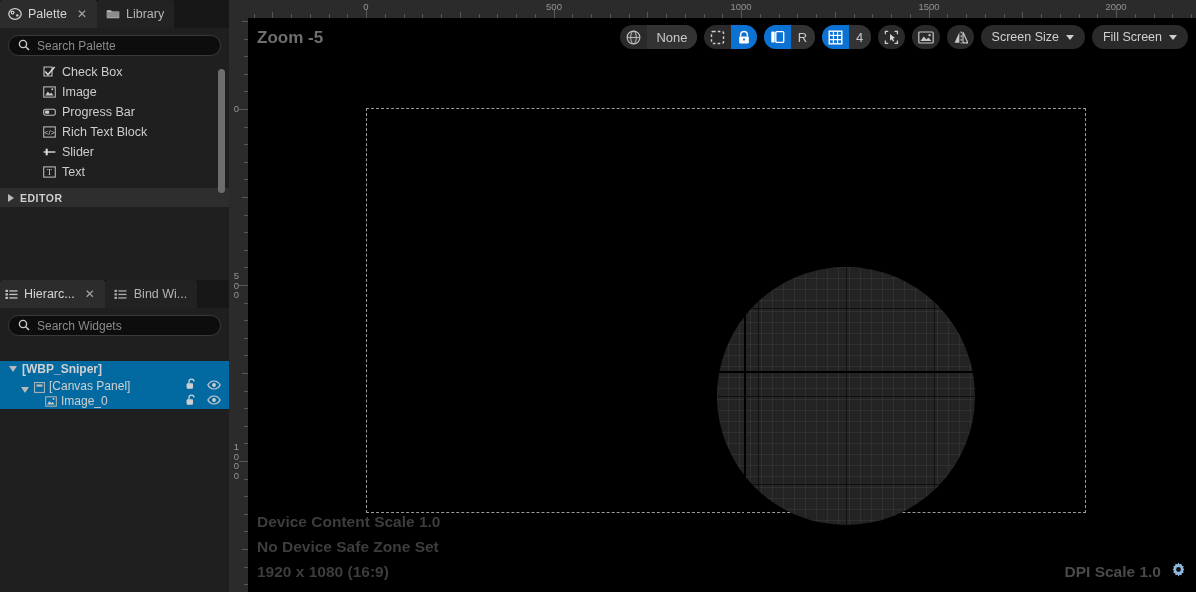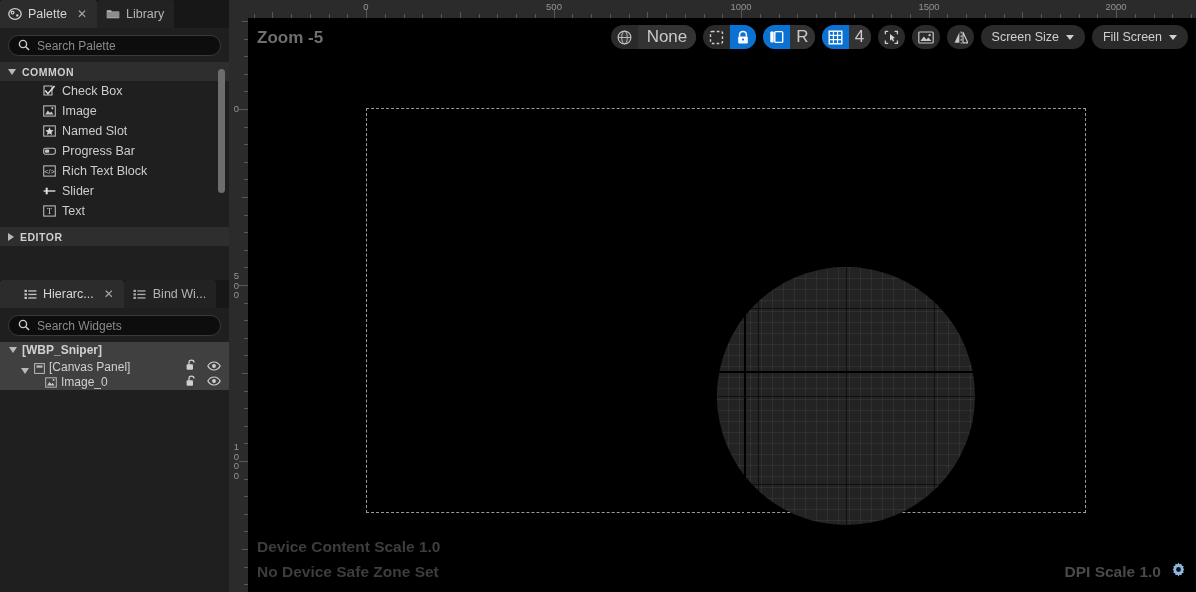--- a/index.html
+++ b/index.html
@@ -49,21 +49,21 @@
   .tri.right { border-top: 4.5px solid transparent; border-bottom: 4.5px solid transparent; border-left: 6px solid #b9b9b9; }
   .pal-item {
     height: 20px; display: flex; align-items: center; gap: 5px;
     padding-left: 42px; font-size: 12.5px; color: #cdcdcd;
   }
   .pal-icon { width: 15px; height: 13px; flex: 0 0 auto; display: inline-flex; align-items: center; justify-content: center; }
 
   .vscroll { position: absolute; right: 4px; width: 7px; border-radius: 4px; background: #6d6d6d; }
 
   
-  #hier-body { background: #404040; }
+  #hier-body { background: #0369a1; margin-top: 19px; }
   .h-row { height: 16px; display: flex; align-items: center; font-size: 12px; color: #d0d0d0; position: relative; }
   .h-row .hlbl { white-space: nowrap; }
   .h-ctrls { position: absolute; right: 8px; display: flex; gap: 10px; align-items: center; }
 
   
   #ruler-corner { position: absolute; left: 229px; top: 0; width: 19px; height: 18px; background: #2b2b2b; }
   #ruler-top {
     position: absolute; left: 248px; top: 0; width: 948px; height: 18px;
     background: #2b2b2b; overflow: hidden;
   }
@@ -87,21 +87,21 @@
   #zoom-label { position: absolute; left: 9px; top: 10px; font-size: 17px; color: #6f6f6f; font-weight: bold; }
 
   
   #vp-toolbar { position: absolute; right: 8px; top: 7px; display: flex; align-items: center; gap: 7px; }
   .tgroup { display: flex; align-items: center; background: #2a2a2a; border-radius: 13px; overflow: hidden; height: 24px; }
   .tbtn {
     height: 24px; min-width: 26px; display: flex; align-items: center; justify-content: center;
     font-size: 12px; color: #d2d2d2; padding: 0 6px;
   }
   .tbtn.on { background: #0b72d4; color: #fff; }
-  .tbtn.txt { font-size: 17px; color: #c9c9c9; }
+  .tbtn.txt { font-size: 13px; color: #c9c9c9; }
   .pill {
     height: 24px; border-radius: 13px; background: #2a2a2a; color: #cfcfcf;
     display: flex; align-items: center; gap: 7px; padding: 0 11px; font-size: 12.5px;
   }
   .chev { width: 0; height: 0; border-left: 4px solid transparent; border-right: 4px solid transparent; border-top: 5px solid #cfcfcf; }
 
   
   #design-frame {
     position: absolute; left: 118px; top: 90px; width: 720px; height: 405px;
     border: 1px dashed #9a9a9a;
@@ -173,24 +173,20 @@
             <circle cx="5" cy="5" r="3.6" fill="none" stroke="#c9c9c9" stroke-width="1.4"></circle>
             <line x1="7.7" y1="7.7" x2="11" y2="11" stroke="#c9c9c9" stroke-width="1.6"></line>
           </svg>
         </span>
         <span class="sinput">Search Palette</span>
       </div>
     </div>
 
     <div id="palette-body">
 
-      <div class="cat-row">
-        <span class="tri down"></span>
-        <span>COMMON</span>
-      </div>
 
 
 
       <div class="pal-item">
         <span class="pal-icon">
           <svg width="13" height="12" viewBox="0 0 13 12">
             <path d="M1 1h8v9H1z" fill="none" stroke="#c2c2c2" stroke-width="1.1"></path>
             <path d="M2.3 5.6l2.6 3.1L11.6 0.9" fill="none" stroke="#e2e2e2" stroke-width="1.5"></path>
           </svg>
         </span>
@@ -201,29 +197,20 @@
         <span class="pal-icon">
           <svg width="13" height="12" viewBox="0 0 13 12">
             <rect x="0.7" y="0.9" width="11.6" height="10.2" fill="none" stroke="#b6b6b6" stroke-width="1.1"></rect>
             <path d="M2.2 9.4l2.6-4 2.1 2.6 1.4-1.6 2.1 3z" fill="#c9c9c9"></path>
             <circle cx="9.3" cy="3.3" r="1" fill="#c9c9c9"></circle>
           </svg>
         </span>
         <span>Image</span>
       </div>
 
-      <div class="pal-item">
-        <span class="pal-icon">
-          <svg width="13" height="12" viewBox="0 0 13 12">
-            <rect x="0.7" y="0.9" width="11.6" height="10.2" fill="none" stroke="#b6b6b6" stroke-width="1.1"></rect>
-            <path d="M6.5 2.3l1.25 2.6 2.85.35-2.1 1.95.55 2.8-2.55-1.4-2.55 1.4.55-2.8-2.1-1.95 2.85-.35z" fill="#d4d4d4"></path>
-          </svg>
-        </span>
-        <span>Named Slot</span>
-      </div>
 
       <div class="pal-item">
         <span class="pal-icon">
           <svg width="13" height="9" viewBox="0 0 13 9">
             <rect x="0.7" y="1.2" width="11.6" height="6" rx="1.6" fill="none" stroke="#c0c0c0" stroke-width="1.1"></rect>
             <rect x="2" y="2.6" width="4.2" height="3.2" rx="1" fill="#c9c9c9"></rect>
           </svg>
         </span>
         <span>Progress Bar</span>
       </div>
@@ -260,21 +247,21 @@
 
       <div class="cat-row" style="margin-top:6px;">
         <span class="tri right"></span>
         <span>EDITOR</span>
       </div>
 
       <div class="vscroll" style="top:7px; height:124px;"></div>
     </div>
 
     <div class="tabstrip">
-      <div class="tab" style="padding-left:23px;margin-top:8px;">
+      <div class="tab" style="padding-left:4px;margin-top:8px;">
         <span class="tab-icon">
           <svg width="13" height="11" viewBox="0 0 13 11">
             <rect x="0.5" y="0.8" width="2.4" height="2.2" fill="#c6c6c6"></rect>
               <rect x="4.3" y="1.3" width="8.2" height="1.3" fill="#c6c6c6"></rect>
             <rect x="0.5" y="4.3" width="2.4" height="2.2" fill="#c6c6c6"></rect>
               <rect x="4.3" y="4.8" width="8.2" height="1.3" fill="#c6c6c6"></rect>
             <rect x="0.5" y="7.8" width="2.4" height="2.2" fill="#c6c6c6"></rect>
               <rect x="4.3" y="8.3" width="8.2" height="1.3" fill="#c6c6c6"></rect>
           </svg>
         </span>
@@ -565,20 +552,21 @@
         <div class="grid-fine"></div>
         <div class="grid-major"></div>
       </div>
       <div class="cross-v"></div>
       <div class="cross-h"></div>
     </div>
 
     <div id="status-bl">
       <div>Device Content Scale 1.0</div>
       <div>No Device Safe Zone Set</div>
+      <div>1920 x 1080 (16:9)</div>
     </div>
 
     <div id="status-br">
       <span>DPI Scale 1.0</span>
       <span>
         <svg width="17" height="17" viewBox="0 0 17 17">
           <path d="M8.5 1.6l1 1.7 1.9-.5.5 1.9 1.9.6-.8 1.8 1.3 1.4-1.3 1.4.8 1.8-1.9.6-.5 1.9-1.9-.5-1 1.7-1-1.7-1.9.5-.5-1.9-1.9-.6.8-1.8-1.3-1.4 1.3-1.4-.8-1.8 1.9-.6.5-1.9 1.9.5z" fill="#8fb8e0"></path>
           <circle cx="8.5" cy="8.5" r="2.4" fill="#111"></circle>
         </svg>
       </span>

